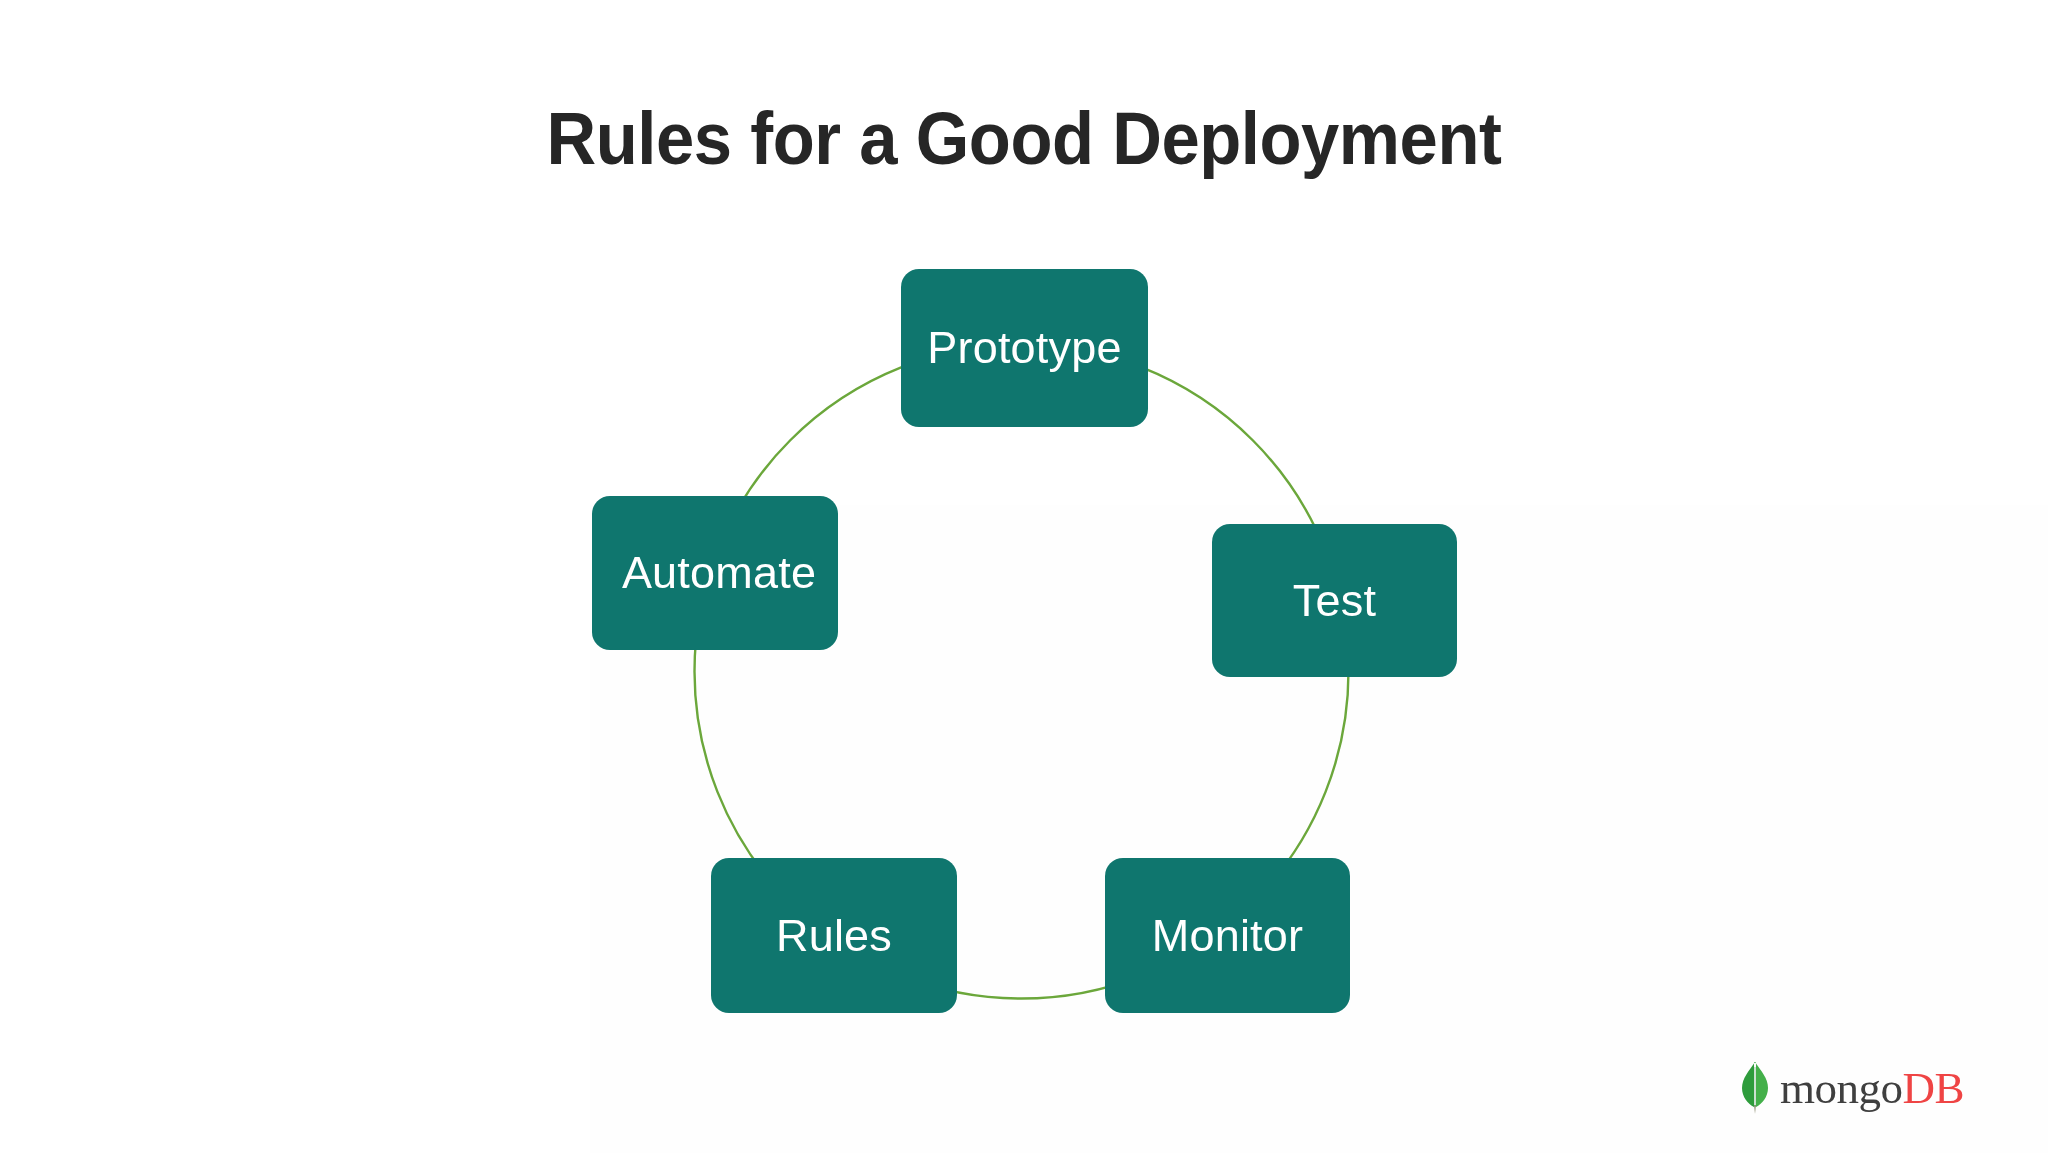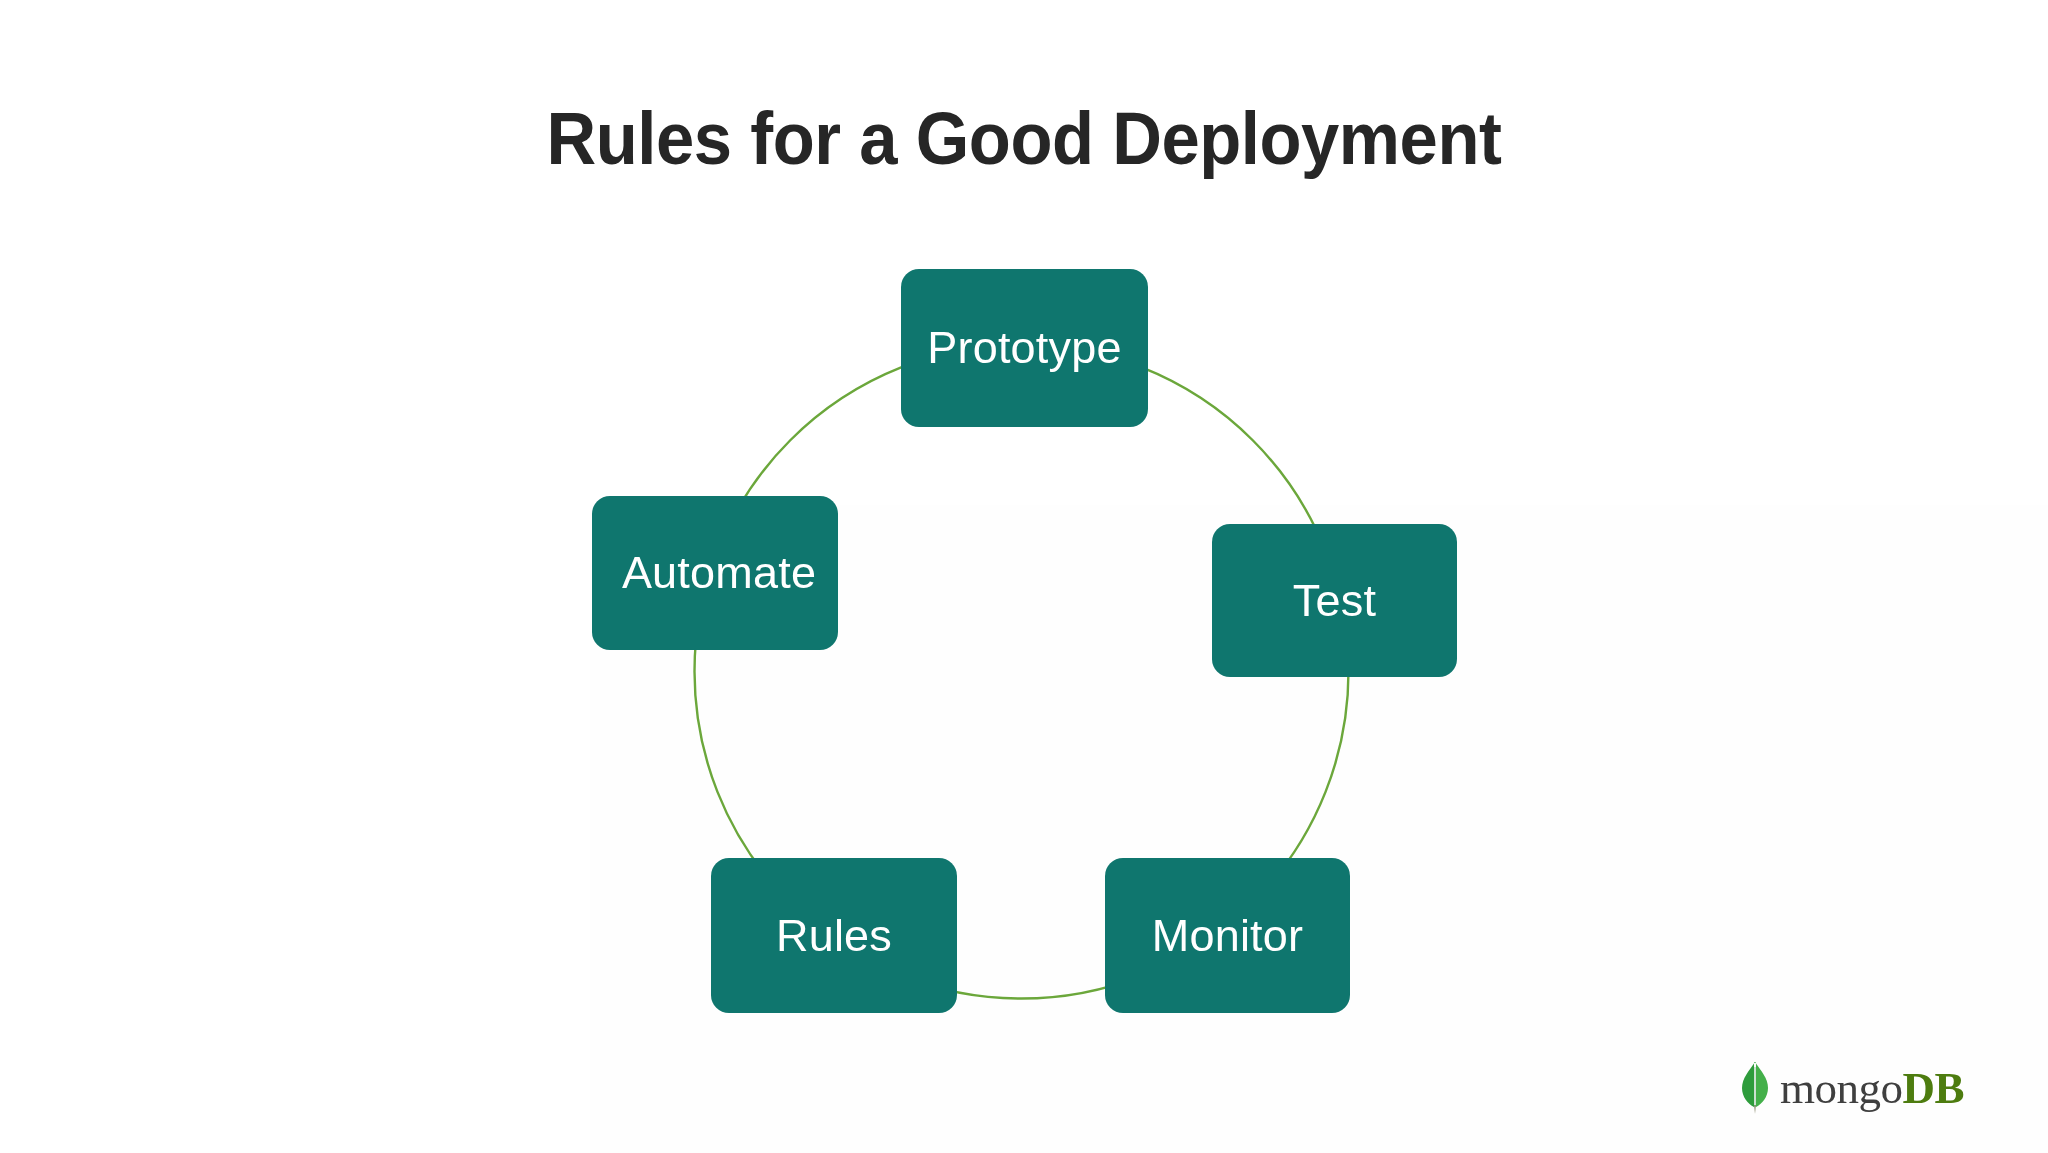--- a/index.html
+++ b/index.html
@@ -116,21 +116,21 @@
   }
   .logo-leaf svg { display: block; width: 34px; height: 54px; }
   .logo-word {
     font-family: "Liberation Serif", serif;
     font-size: 45px;
     line-height: 48px;
     letter-spacing: -0.5px;
     white-space: nowrap;
   }
   .logo-mongo { color: #3f3f3f; font-weight: normal; }
-  .logo-db    { color: #4d7c0f; font-weight: bold; }
+  .logo-db    { color: #ef4444; font-weight: normal; }
 </style>
 </head>
 <body>
 
 <div class="slide">
 
   <div class="panel-artifact"></div>
 
   <div class="slide-title">Rules for a Good Deployment</div>
 

